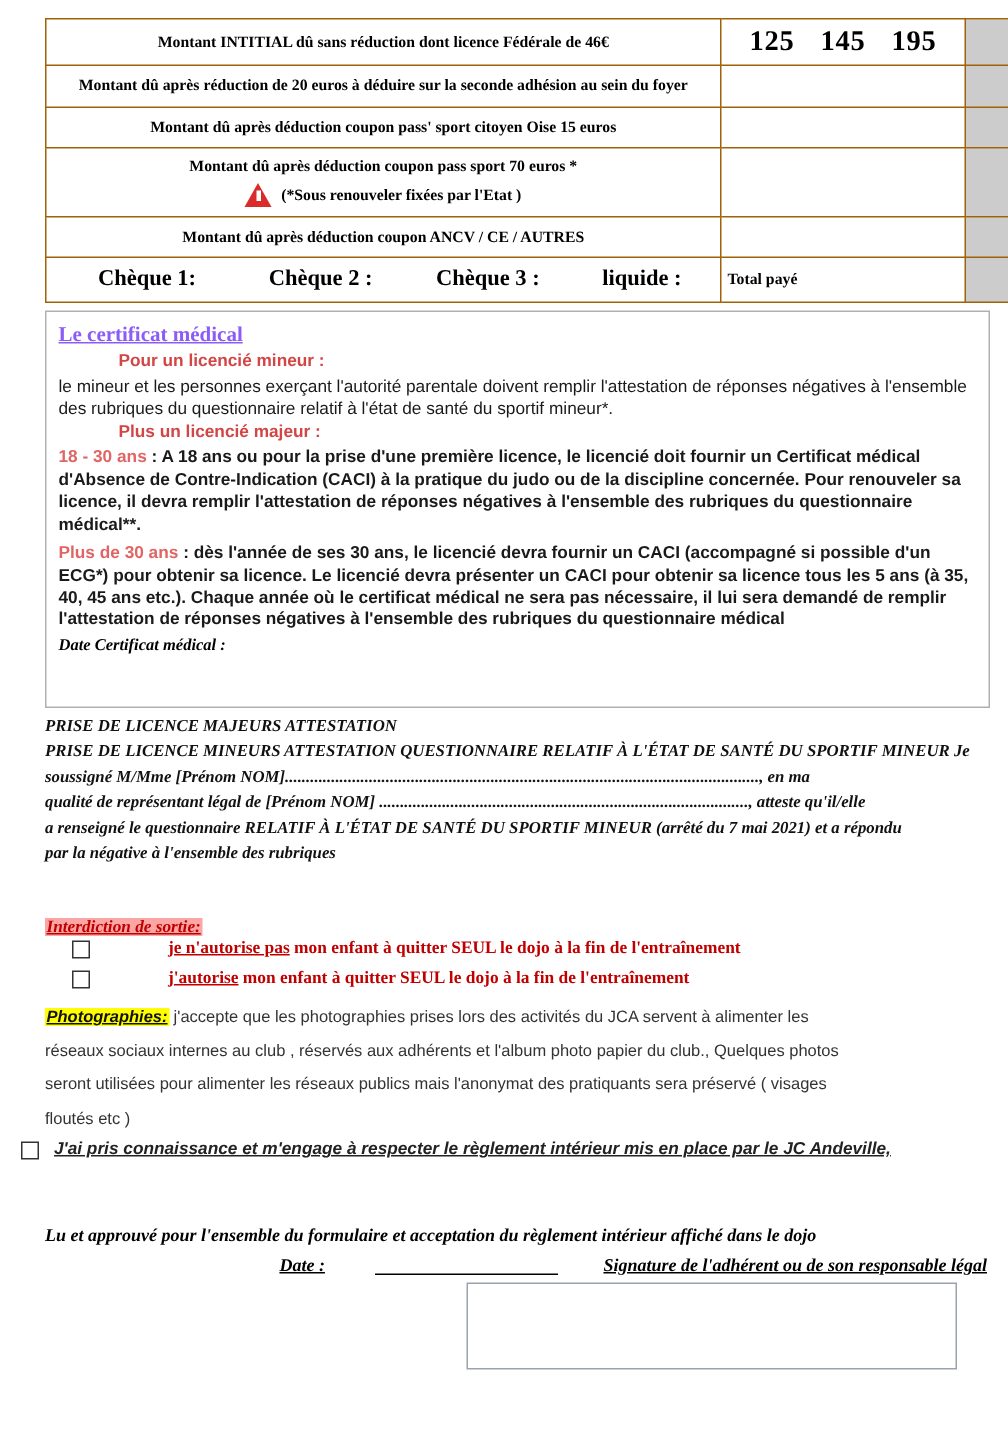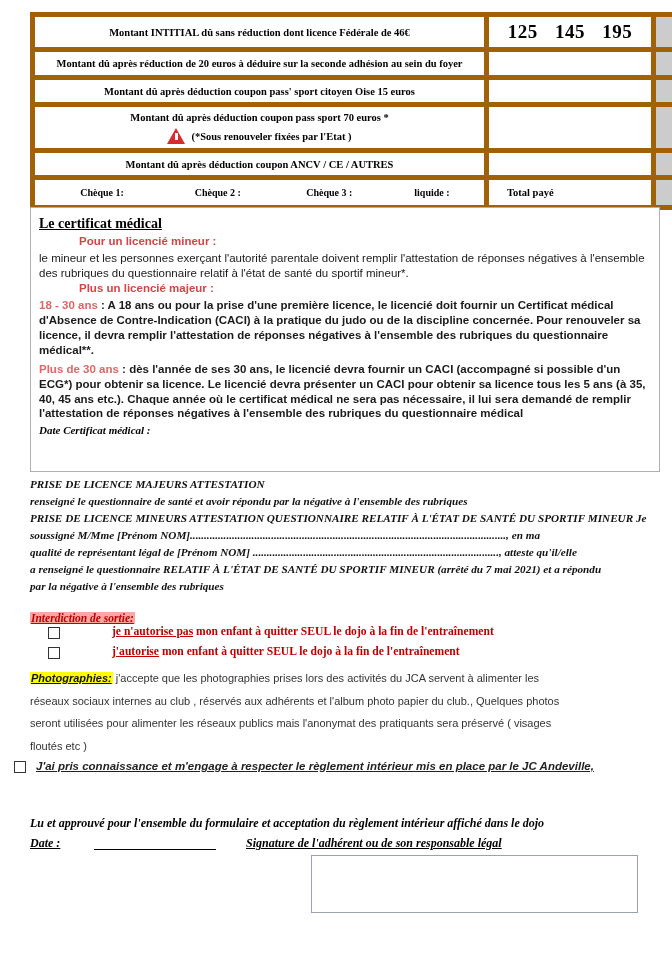--- a/index.html
+++ b/index.html
@@ -12,21 +12,21 @@
   }
   .page{position:relative;width:672px;height:969px;}
 
   
   .pay-table{
     position:absolute;left:30px;top:12px;width:642px;
     border-collapse:collapse;
     table-layout:fixed;
   }
   .pay-table td{
-    border:5px solid #a16207;
+    border:1px solid #a16207;
     font-family:"Liberation Serif", serif;
     font-weight:bold;
     font-size:10.5px;
     color:#000;
     padding:4px 4px;
     vertical-align:middle;
     margin-left:16px;
   }
   .col-label{width:441px;text-align:center;}
   .col-value{width:154px;}
@@ -48,38 +48,38 @@
   .row-h3{height:27px;}
   .row-chq{height:30px;}
 
   .warnline{display:block;text-align:center;line-height:1.35;}
   .warn-row2{display:flex;align-items:center;justify-content:center;gap:6px;margin-top:3px;}
   .tri{display:inline-block;width:0;height:0;position:relative;
        border-left:9px solid transparent;border-right:9px solid transparent;
        border-bottom:16px solid #d92b2b;}
   .tri::after{content:"";position:absolute;left:-1.5px;top:5px;width:3px;height:7px;background:#ffffff;}
 
-  .chq-cells{display:flex;width:100%;font-family:"Liberation Serif", serif;font-weight:bold;font-size:10px;}
+  .chq-cells{display:flex;width:100%;font-family:"Liberation Serif", serif;font-weight:bold;font-size:15px;}
   .chq-cells span{display:block;}
   .chq1{width:27%;padding-left:4px;}
   .chq2{width:26%;}
   .chq3{width:25%;}
   .chq4{width:22%;}
 
   
   .med-box{
     position:absolute;left:30px;top:207px;width:630px;height:265px;
     border:1px solid #b0b0b0;
     box-sizing:border-box;
     padding:6px 8px 0 8px;
     background:#fff;
   }
   .med-title{
     font-family:"Liberation Serif", serif;
-    font-weight:bold;font-size:14px;color:#000000;
+    font-weight:bold;font-size:14px;color:#8b5cf6;
     text-decoration:underline;
     margin:2px 0 3px 0;
   }
   .med-sub{
     font-family:"Liberation Sans", sans-serif;
     font-weight:bold;font-size:11.5px;color:#d24646;
     margin:1px 0;
     padding-left:40px;
   }
   .med-p{
@@ -170,21 +170,21 @@
     width:600px;
   }
 
   
   .lu{
     position:absolute;left:30px;top:816px;width:628px;
     font-family:"Liberation Serif", serif;
     font-style:italic;font-weight:bold;
     font-size:12px;color:#000;
   }
-  .lu .line2{margin-top:5px;display:flex;}
+  .lu .line2{margin-top:5px;display:flex;justify-content:flex-end;}
   .date-lbl{text-decoration:underline;width:60px;}
   .date-rule{display:inline-block;width:122px;border-bottom:1.5px solid #000;margin-left:4px;height:13px;}
   .sig-lbl{text-decoration:underline;margin-left:30px;}
 
   
   .sig-box{
     position:absolute;left:311px;top:855px;width:327px;height:58px;
     border:1.5px solid #9aa3ad;background:#fff;box-sizing:border-box;
   }
 </style>
@@ -239,39 +239,38 @@
 
     <tr class="row-chq">
       <td class="col-label">
         <div class="chq-cells">
           <span class="chq1">Chèque 1:</span>
           <span class="chq2">Chèque 2 :</span>
           <span class="chq3">Chèque 3 :</span>
           <span class="chq4">liquide :</span>
         </div>
       </td>
-      <td class="col-value" style="padding-left:18px;">Total payé</td>
+      <td class="col-value" style="padding-left:4px;">Total payé</td>
       <td class="col-grey"></td>
     </tr>
   </tbody>
     </table>
 
   <div class="med-box">
     <div class="med-title">Le certificat médical </div>
     <div class="med-sub">Pour un licencié mineur :</div>
     <div class="med-p">le mineur et les personnes exerçant l'autorité parentale doivent remplir l'attestation de réponses négatives à l'ensemble des rubriques du questionnaire relatif à l'état de santé du sportif mineur*.</div>
     <div class="med-sub">Plus un licencié majeur :</div>
     <div class="med-p bold"><span class="age-tag">18 - 30 ans</span><span> : A 18 ans ou pour la prise d'une première licence, le licencié doit fournir un Certificat médical d'Absence de Contre-Indication (CACI) à la pratique du judo ou de la discipline concernée. Pour renouveler sa licence, il devra remplir l'attestation de réponses négatives à l'ensemble des rubriques du questionnaire médical**.</span></div>
     <div class="med-p bold"><span class="age-tag">Plus de 30 ans</span><span> : dès l'année de ses 30 ans, le licencié devra fournir un CACI (accompagné si possible d'un ECG*) pour obtenir sa licence. Le licencié devra présenter un CACI pour obtenir sa licence tous les 5 ans (à 35, 40, 45 ans etc.). Chaque année où le certificat médical ne sera pas nécessaire, il lui sera demandé de remplir l'attestation de réponses négatives à l'ensemble des rubriques du questionnaire médical</span></div>
     <div class="med-date">Date Certificat médical :</div>
   </div>
 
   <div class="attest">
     <div>PRISE DE LICENCE MAJEURS ATTESTATION</div>
-    <div>renseigné le questionnaire de santé et avoir répondu par la négative à l'ensemble des rubriques</div>
     <div>PRISE DE LICENCE MINEURS ATTESTATION QUESTIONNAIRE RELATIF À L'ÉTAT DE SANTÉ DU SPORTIF MINEUR Je</div>
     <div class="dots">soussigné M/Mme [Prénom NOM]................................................................................................................., en ma</div>
     <div class="dots">qualité de représentant légal de [Prénom NOM] ........................................................................................, atteste qu'il/elle</div>
     <div>a renseigné le questionnaire RELATIF À L'ÉTAT DE SANTÉ DU SPORTIF MINEUR (arrêté du 7 mai 2021) et a répondu</div>
     <div>par la négative à l'ensemble des rubriques</div>
   </div>
 
   <div class="interdit-head">
     <span class="hl">Interdiction de sortie:</span>
   </div>

